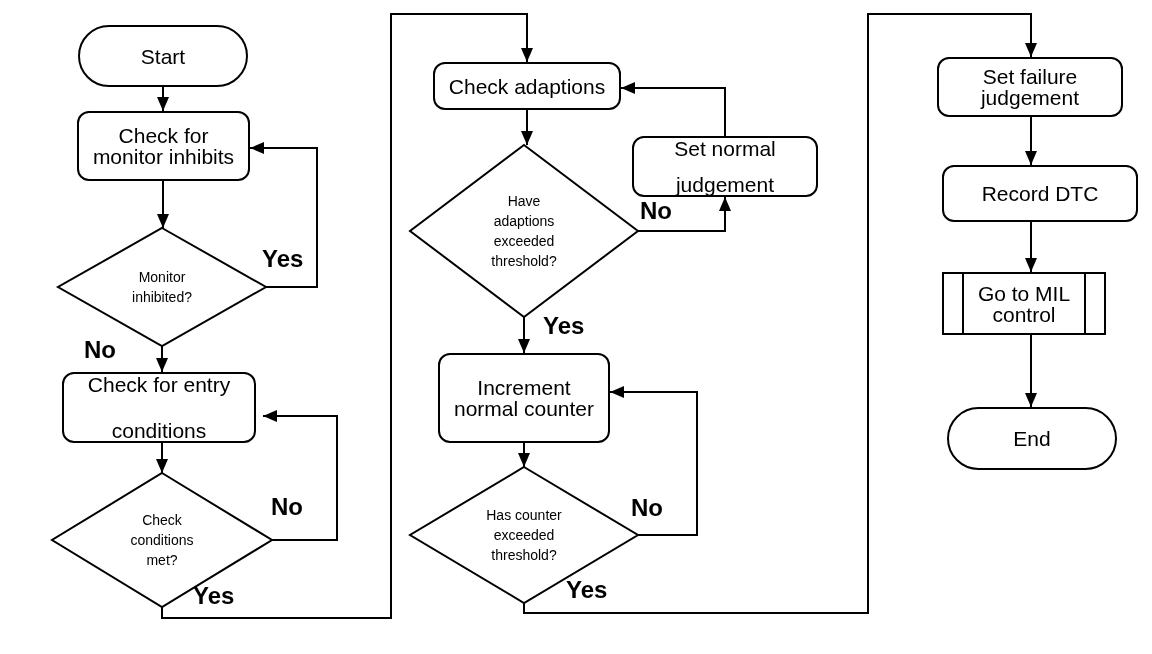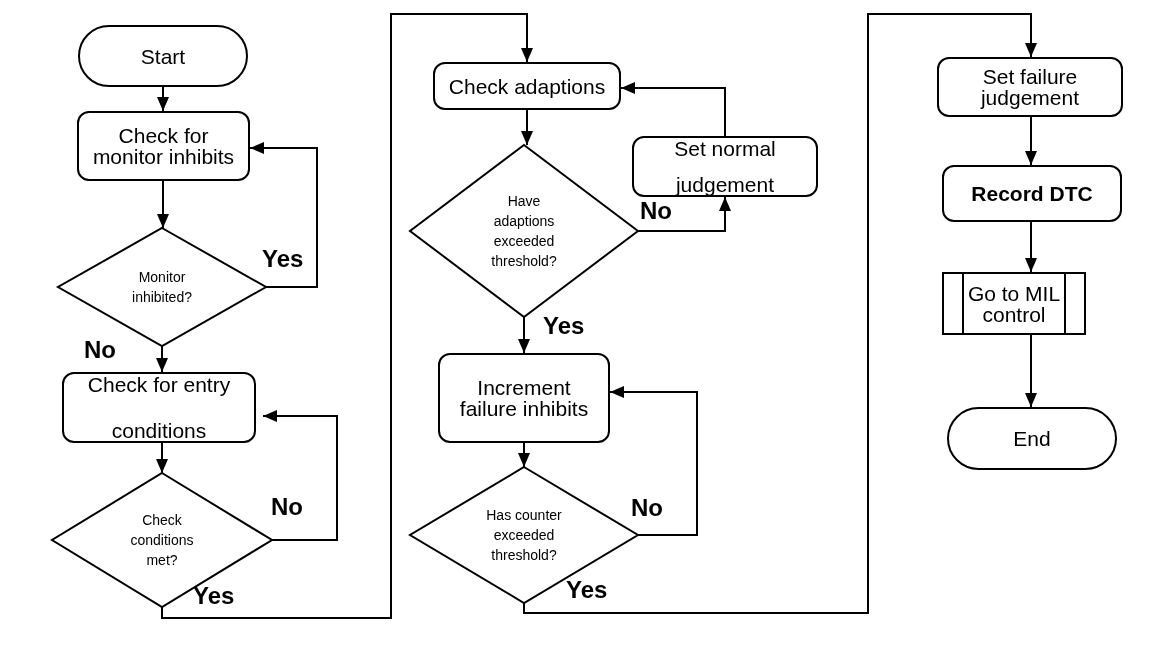--- a/index.html
+++ b/index.html
@@ -131,39 +131,39 @@
 
   <div class="diamond-label" style="left:524px; top:231px;">
     <span>Have</span>
     <span>adaptions</span>
     <span>exceeded</span>
     <span>threshold?</span>
   </div>
 
   <div class="node rounded" style="left:438px; top:353px; width:172px; height:90px;">
     <span>Increment</span>
-    <span>failure inhibits</span>
+    <span>normal counter</span>
   </div>
 
   <div class="diamond-label" style="left:524px; top:535px;">
     <span>Has counter</span>
     <span>exceeded</span>
     <span>threshold?</span>
   </div>
 
   <div class="node rounded" style="left:937px; top:57px; width:186px; height:60px;">
     <span>Set failure</span>
     <span>judgement</span>
   </div>
 
-  <div class="node rounded" style="left:942px; top:165px; width:180px; height:57px;font-weight:bold;">
+  <div class="node rounded" style="left:942px; top:165px; width:196px; height:57px;">
     <span>Record DTC</span>
   </div>
 
-  <div class="node predef" style="left:942px; top:272px; width:144px; height:63px;">
+  <div class="node predef" style="left:942px; top:272px; width:164px; height:63px;">
     <div class="predef-bar left"></div>
     <div class="predef-bar right"></div>
     <span>Go to MIL</span>
     <span>control</span>
   </div>
 
   <div class="node terminator" style="left:947px; top:407px; width:170px; height:63px;">
     <span>End</span>
   </div>
 

